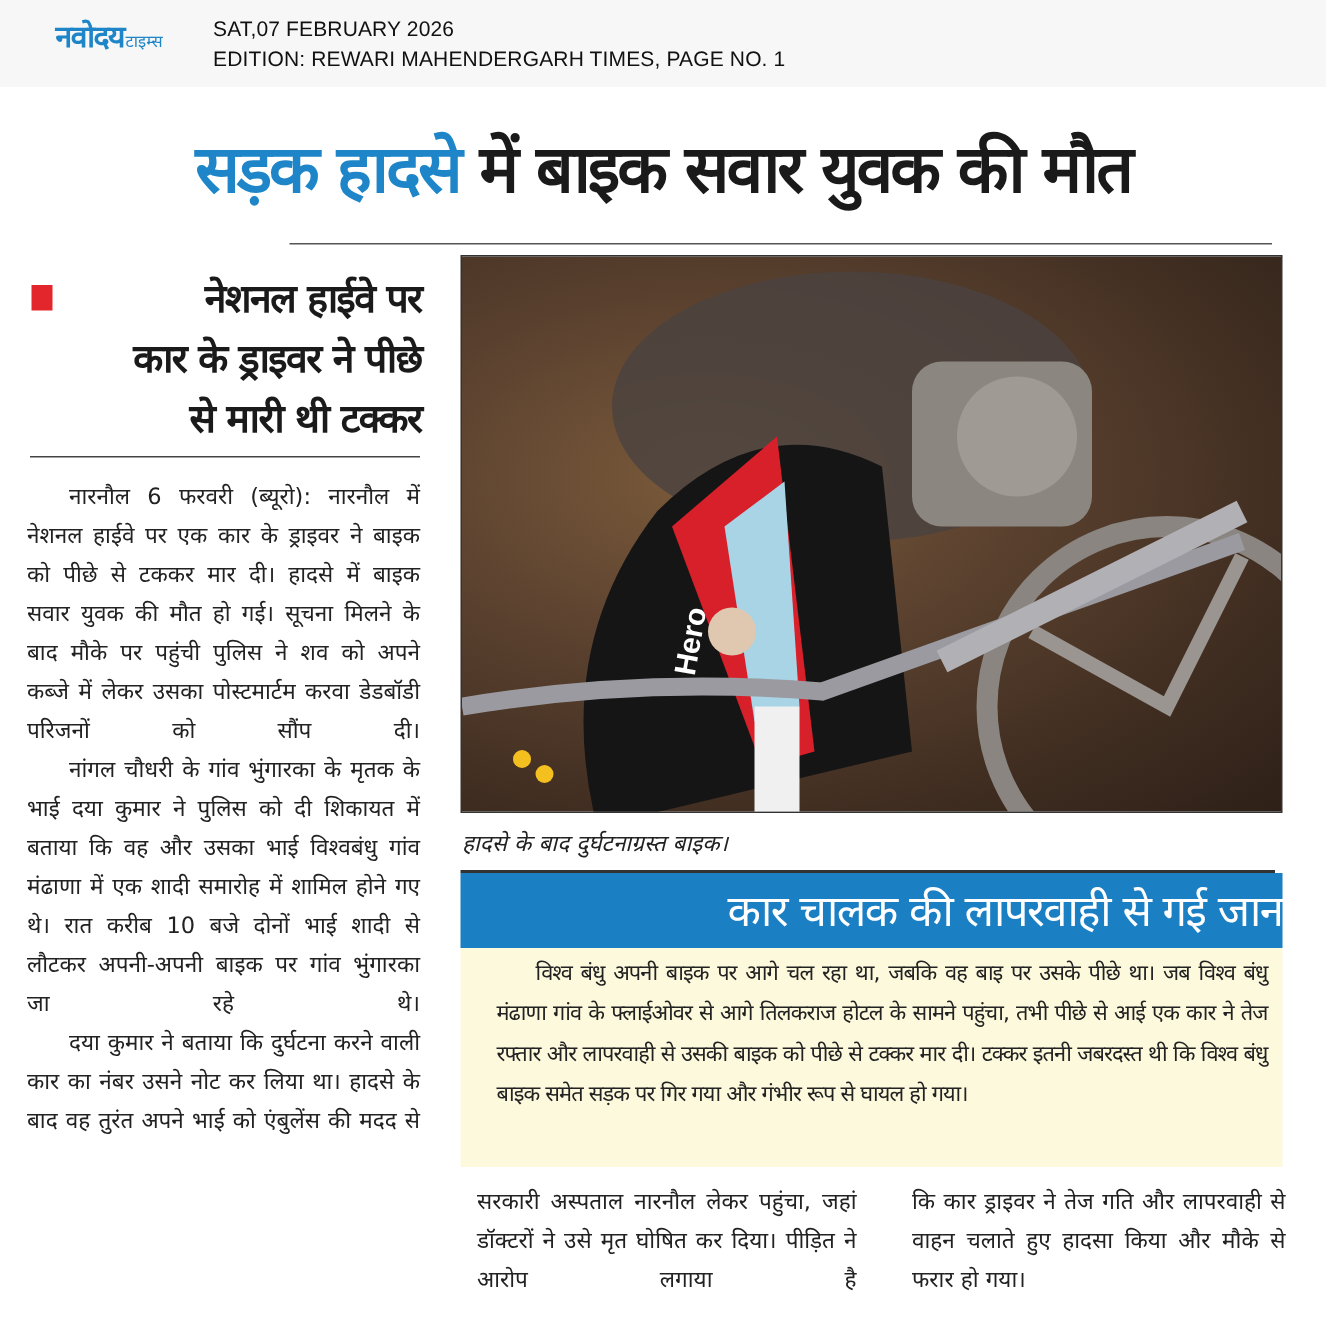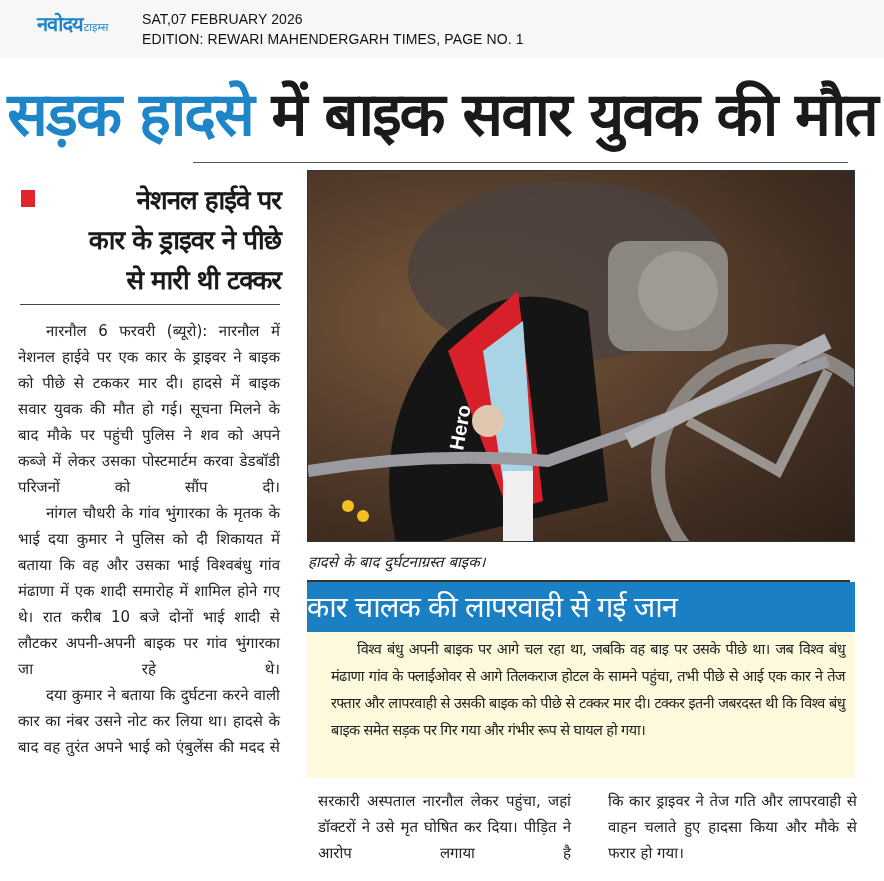--- a/index.html
+++ b/index.html
@@ -5,41 +5,41 @@
   * { box-sizing: border-box; margin: 0; padding: 0; }
   html, body { width: 884px; height: 881px; background: #ffffff; overflow: hidden; }
   body { font-family: "DejaVu Sans", sans-serif; color: #1a1a1a; position: relative; }
 
   .topbar { position: absolute; left: 0; top: 0; width: 884px; height: 58px; background: #f7f7f7; }
   .logo { position: absolute; left: 13px; top: 10px; display: flex; align-items: baseline; margin-left: 24px; }
   .logo-main { font-family: "DejaVu Sans", sans-serif; font-weight: bold; font-size: 20px; color: #1e86c8; letter-spacing: -1px; }
   .logo-sub { font-family: "DejaVu Sans", sans-serif; font-size: 11px; color: #1e86c8; margin-left: 1px; }
   .edition { position: absolute; left: 142px; top: 9px; font-family: "Liberation Sans", sans-serif; font-size: 14px; line-height: 20px; color: #111; letter-spacing: 0.1px; }
 
-  .headline { position: absolute; left: 0; top: 78px; width: 884px; text-align: center; font-family: "DejaVu Sans", sans-serif; font-weight: bold; font-size: 60px; line-height: 72px; letter-spacing: -2px; color: #1a1a1a; white-space: nowrap; }
+  .headline { position: absolute; left: 0; top: 78px; width: 884px; text-align: center; font-family: "DejaVu Sans", sans-serif; font-weight: bold; font-size: 44px; line-height: 72px; letter-spacing: -2px; color: #1a1a1a; white-space: nowrap; }
   .headline .blue { color: #1e86c8; }
   .headline-rule { position: absolute; left: 193px; top: 162px; width: 655px; height: 1px; background: #555; }
 
   .subhead { position: absolute; left: 18px; top: 180px; width: 265px; }
   .subhead-marker { position: absolute; left: 3px; top: 10px; width: 14px; height: 17px; background: #e3262b; }
   .subhead-text { font-family: "DejaVu Sans", sans-serif; font-weight: bold; font-size: 26px; line-height: 40px; color: #1a1a1a; letter-spacing: -1px; text-align: right; padding-right: 2px; }
   .subhead-rule { position: absolute; left: 20px; top: 304px; width: 260px; height: 1px; background: #444; }
 
   .col { position: absolute; font-family: "DejaVu Sans", sans-serif; font-size: 15px; line-height: 26px; color: #222; text-align: justify; text-align-last: justify; }
   .col p { text-indent: 28px; }
   .col-left { left: 18px; top: 318px; width: 262px; }
   .col-left p { margin-bottom: 0; }
 
   .photo { position: absolute; left: 307px; top: 170px; width: 548px; height: 372px; border: 1px solid #333; overflow: hidden;
     background: radial-gradient(ellipse at 30% 40%, #7a5a3a 0%, #5d4330 35%, #3e2c20 75%, #2e2018 100%); }
   .photo svg { position: absolute; left: 0; top: 0; }
   .caption { position: absolute; left: 308px; top: 551px; font-family: "DejaVu Sans", sans-serif; font-style: italic; font-size: 15px; color: #222; }
 
   .box-rule { position: absolute; left: 307px; top: 580px; width: 543px; height: 2px; background: #333; }
-  .box-title { position: absolute; left: 307px; top: 582px; width: 548px; height: 50px; background: #1b7fc4; color: #ffffff; font-family: "DejaVu Sans", sans-serif; font-size: 29px; line-height: 50px; text-align: left; letter-spacing: -1px; }
+  .box-title { position: absolute; left: 307px; top: 582px; width: 548px; height: 50px; background: #1b7fc4; color: #ffffff; font-family: "DejaVu Sans", sans-serif; font-size: 29px; line-height: 50px; text-align: right; letter-spacing: -1px; }
   .box-body { position: absolute; left: 307px; top: 632px; width: 548px; height: 146px; background: #fdf9dc; padding: 4px 10px 0 24px; font-family: "DejaVu Sans", sans-serif; font-size: 14.5px; line-height: 27px; color: #222; text-align: justify; letter-spacing: -0.6px; }
   .box-body p { text-indent: 26px; text-align-last: left; }
 
   .col-mid { left: 307px; top: 788px; width: 264px; text-align-last: justify; }
   .col-right { left: 597px; top: 788px; width: 260px; text-align-last: justify; }
   .col-mid p, .col-right p { text-indent: 0; margin-left: 11px; }
   .last-line-left { text-align-last: left; }
 </style>
 </head>
 <body>

